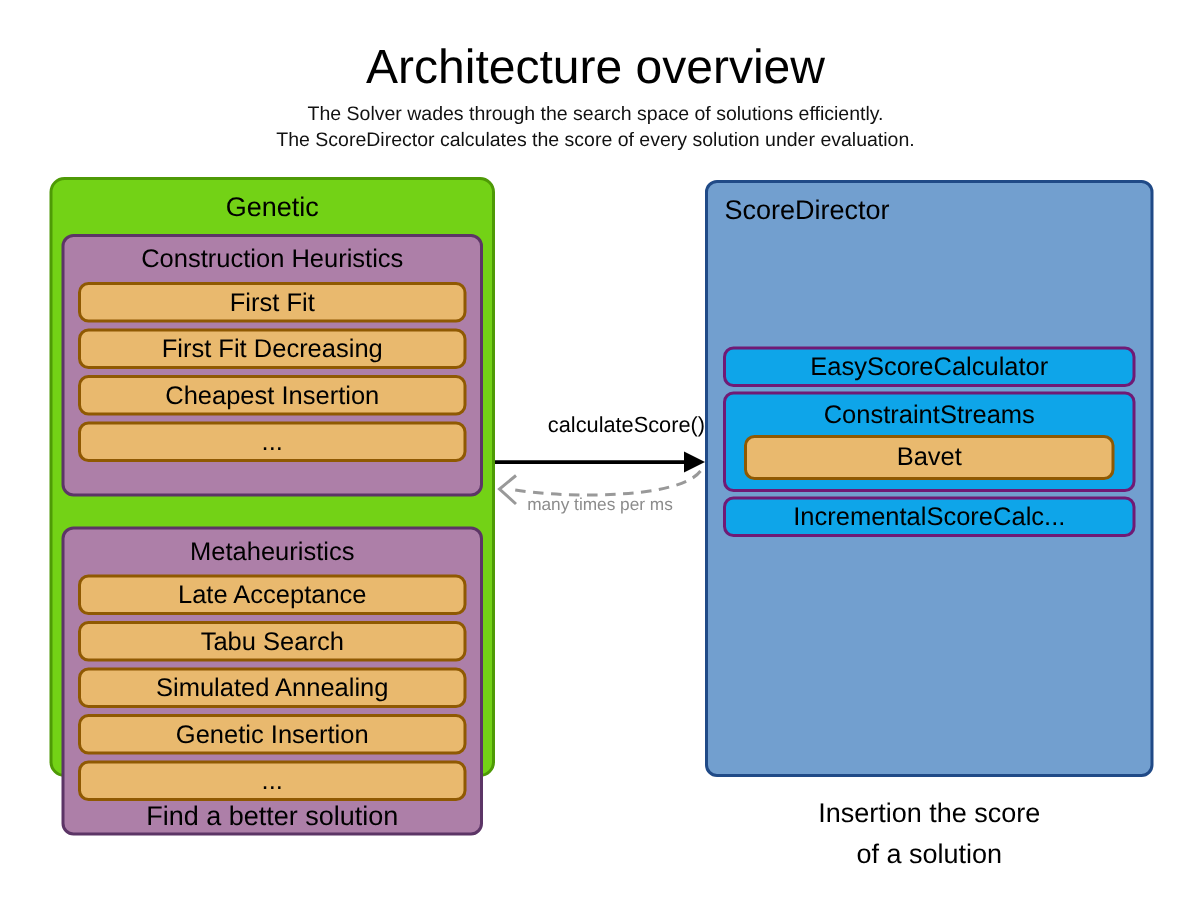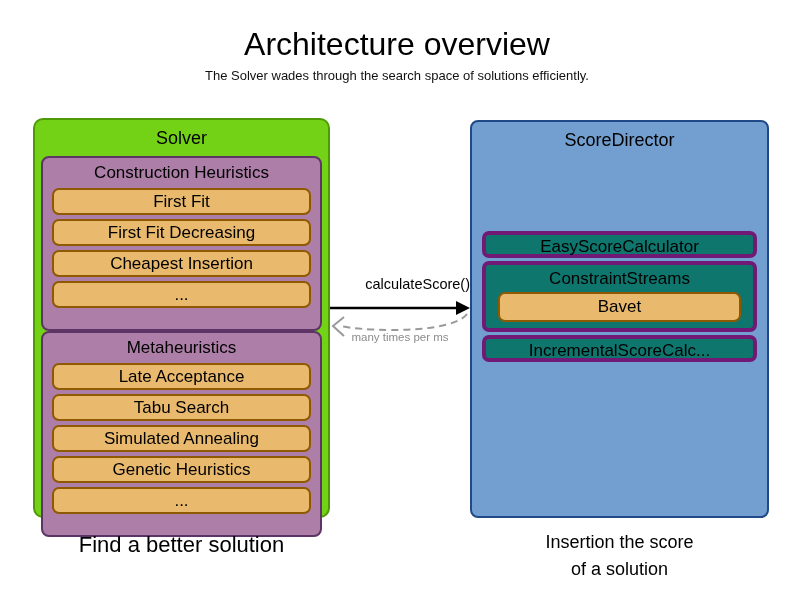--- a/index.html
+++ b/index.html
@@ -20,39 +20,39 @@
   .solver-box {
     position:absolute; left:33px; top:118px; width:297px; height:400px;
     background:#73D216; border:2px solid #4E9A06; border-radius:10px;
     box-sizing:border-box;
   }
   .green-header { text-align:center; font-size:18px; line-height:36px; height:36px; }
   .purple-group {
     margin:0 6px; background:#AD7FA8; border:2px solid #5C3566; border-radius:8px;
     padding:0 9px 21px 9px; box-sizing:border-box;
   }
-  .purple-group.second { margin-top:0; }
+  .purple-group.second { margin-top:20px; }
   .group-header { text-align:center; font-size:17px; line-height:30px; height:30px; }
   .tan-item {
     background:#E9B96E; border:2px solid #8F5902; border-radius:7px;
     height:27px; line-height:23px; text-align:center; font-size:17px;
     box-sizing:border-box; margin-bottom:4px;
   }
   .tan-item:last-child { margin-bottom:0; }
 
   
   .score-director-box {
     position:absolute; left:470px; top:120px; width:299px; height:398px;
     background:#729FCF; border:2px solid #204A87; border-radius:8px;
     box-sizing:border-box;
   }
-  .blue-header { text-align:center; font-size:18px; line-height:36px; height:36px; }
+  .blue-header { text-align:left; font-size:18px; line-height:36px; height:36px;padding-left:11px; }
   .yellow-stack { position:absolute; left:10px; right:10px; top:109px; }
   .yellow-item {
-    background:#0f766e; border:4px solid #701a75; border-radius:7px;
+    background:#0ea5e9; border:2px solid #701a75; border-radius:7px;
     text-align:center; font-size:17px; box-sizing:border-box; margin-bottom:3px;
   }
   .yellow-item.single { height:27px; line-height:23px; }
   .yellow-group-label { line-height:27px; height:27px; font-size:17px; text-align:center; }
   .bavet-item {
     background:#E9B96E; border:2px solid #8F5902; border-radius:7px;
     height:30px; line-height:26px; margin:0 12px 6px 12px;
     text-align:center; font-size:17px; box-sizing:border-box;
   }
 
@@ -63,54 +63,55 @@
     text-align:right; font-size:14.5px; color:#000;
   }
   .arrow-sublabel {
     position:absolute; left:332px; top:331px; width:136px;
     text-align:center; font-size:11.5px; color:#8c8c8c;
   }
 
   
   .caption-left {
     position:absolute; left:33px; top:531px; width:297px;
-    text-align:center; font-size:22px; line-height:27px;
+    text-align:center; font-size:18px; line-height:27px;
   }
   .caption-right {
     position:absolute; left:470px; top:529px; width:299px;
     text-align:center; font-size:18px; line-height:27px;
   }
 </style>
 </head>
 <body>
 
 <div class="canvas">
 
   <div class="title">Architecture overview</div>
   <div class="subtitle">
     <div>The Solver wades through the search space of solutions efficiently.</div>
+    <div>The ScoreDirector calculates the score of every solution under evaluation.</div>
   </div>
 
   <div class="solver-box">
-    <div class="green-header">Solver</div>
+    <div class="green-header">Genetic</div>
 
     <div class="purple-group">
       <div class="group-header">Construction Heuristics</div>
       <div class="tan-item">First Fit</div>
       <div class="tan-item">First Fit Decreasing</div>
       <div class="tan-item">Cheapest Insertion</div>
       <div class="tan-item">...</div>
     </div>
 
     <div class="purple-group second">
       <div class="group-header">Metaheuristics</div>
       <div class="tan-item">Late Acceptance</div>
       <div class="tan-item">Tabu Search</div>
       <div class="tan-item">Simulated Annealing</div>
-      <div class="tan-item">Genetic Heuristics</div>
+      <div class="tan-item">Genetic Insertion</div>
       <div class="tan-item">...</div>
     </div>
   </div>
 
   <div class="score-director-box">
     <div class="blue-header">ScoreDirector</div>
     <div class="yellow-stack">
       <div class="yellow-item single">EasyScoreCalculator</div>
       <div class="yellow-item">
         <div class="yellow-group-label">ConstraintStreams</div>

